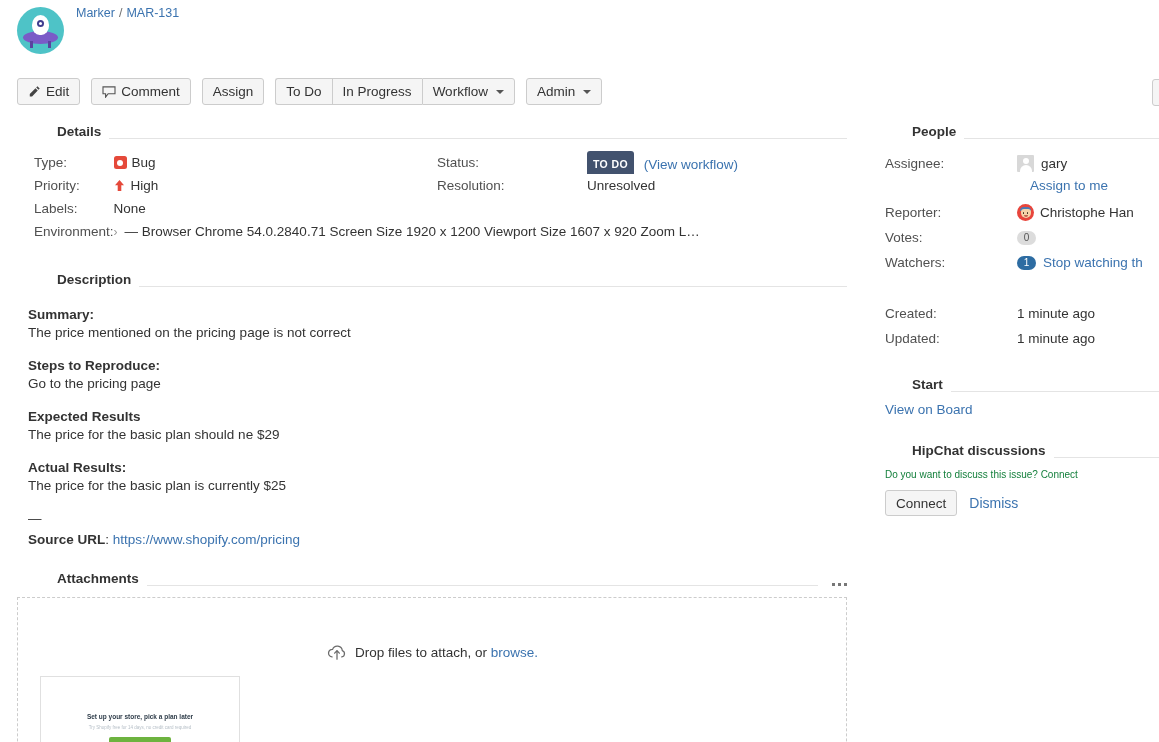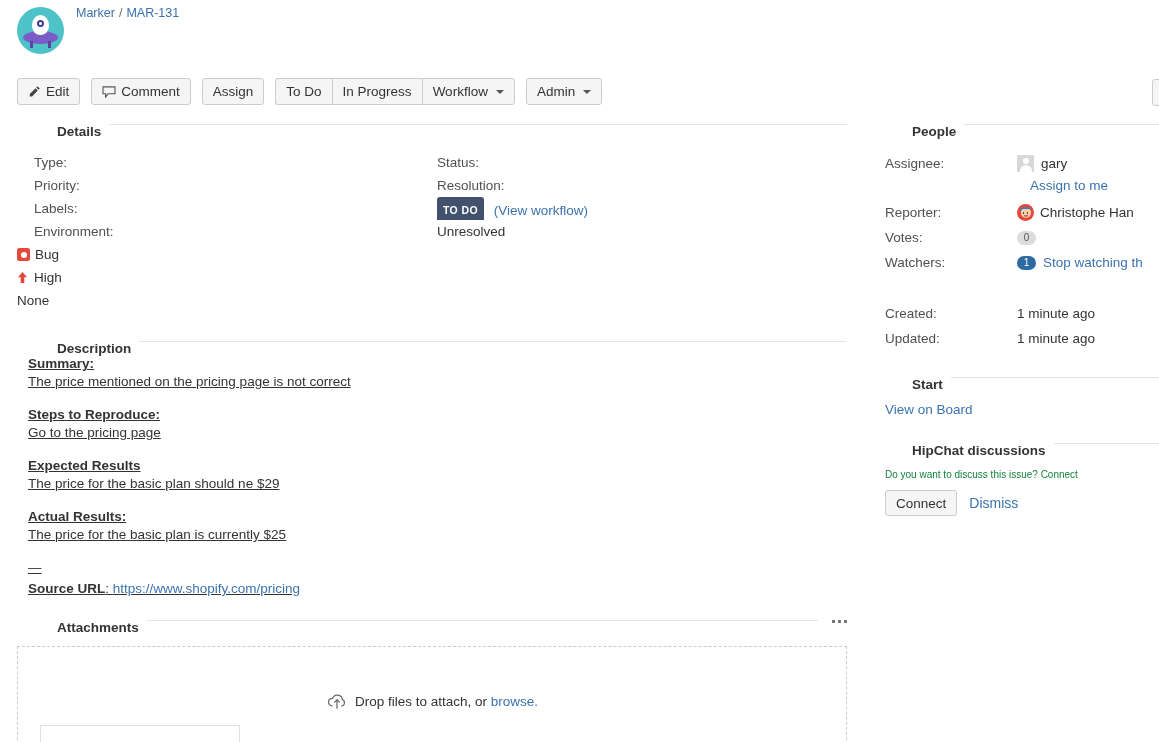--- a/index.html
+++ b/index.html
@@ -75,30 +75,30 @@
   .pencil-icon { display:inline-block; width:13px; height:13px; }
   .comment-icon { display:inline-block; width:14px; height:12px; }
 
   #cut-button {
     position:absolute; left:1152px; top:79px; width:18px; height:27px;
     background:#f5f5f5; border:1px solid #ccc; border-radius:3px 0 0 3px;
   }
 
   
   .section-head {
-    display:flex; align-items:flex-start; gap:8px;
+    display:flex; align-items:flex-end; gap:8px;
     font-size:13.5px; font-weight:bold; color:#333;padding-left:40px;
   }
   .section-head .rule { flex:1; height:1px; background:#e4e4e4; }
 
   
   #left-col { position:absolute; left:17px; top:124px; width:830px; }
 
   .details-grid { display:flex; margin-top:12px; }
-  .det-col { display:flex;flex-direction:column; }
+  .det-col { display:flex; }
   .det-col.c1 { width:420px; }
   .det-labels { width:165px; padding-left:17px; }
   .det-values { flex:1; }
   .det-row {
     height:23px; line-height:23px; font-size:13.5px; color:#505050;
     white-space:nowrap; overflow:hidden;
   }
   .det-row.val { color:#333; }
   .bug-icon {
     display:inline-block; width:13px; height:13px; border-radius:2.5px;
@@ -112,21 +112,21 @@
   .status-badge {
     display:inline-block; background:#42526e; color:#fff;
     font-size:10.5px; font-weight:bold; letter-spacing:0.4px;
     padding:2px 6px 2px 6px; border-radius:3px; vertical-align:1px;
   }
   .lnk { color:#3b73af; text-decoration:none; }
   .env-chev { color:#999; font-size:12px; margin-right:7px; }
 
   
   #description-section { margin-top:29px; }
-  .desc-body { padding-left:11px; margin-top:0;text-decoration:underline; }
+  .desc-body { padding-left:11px; margin-top:20px; }
   .desc-h { font-size:13.5px; font-weight:bold; color:#333; margin:0 0 3px 0; }
   .desc-p { font-size:13.5px; color:#333; margin:0 0 18px 0; }
   .desc-dash { color:#333; font-size:13.5px; margin:0 0 6px 0; }
   .desc-src { font-size:13.5px; color:#333; margin:0; }
   .desc-src b { font-weight:bold; }
 
   
   #attachments-section { margin-top:24px; }
   .dots { display:flex; gap:3px; margin-left:6px; }
   .dots i { width:3px; height:3px; background:#777; display:block; }
@@ -284,20 +284,23 @@
             <span class="bug-icon"></span><span>Bug</span>
           </div>
           <div class="det-row val">
             <span class="prio-icon">
               <svg viewBox="0 0 11 13" width="11" height="13">
                   <path d="M5.5 1L10 6.2H7.3V12H3.7V6.2H1z" fill="#e5493a"></path>
                 </svg>
             </span><span>High</span>
           </div>
           <div class="det-row val">None</div>
+          <div class="det-row val">
+            <span class="env-chev">›</span><span>— Browser Chrome 54.0.2840.71 Screen Size 1920 x 1200 Viewport Size 1607 x 920 Zoom L…</span>
+          </div>
         </div>
       </div>
 
       <div class="det-col c2">
         <div class="det-labels" style="width:150px;padding-left:0">
           <div class="det-row">Status:</div>
           <div class="det-row">Resolution:</div>
         </div>
         <div class="det-values">
           <div class="det-row val">

